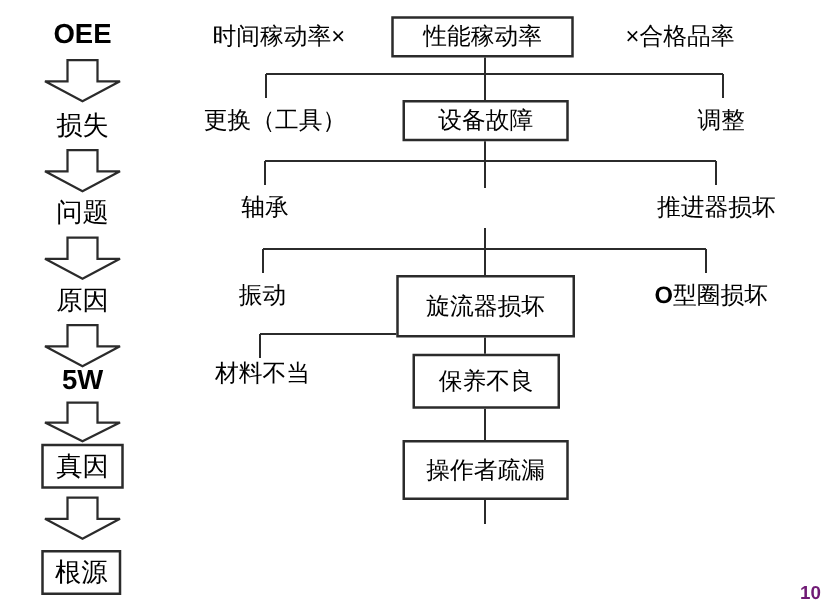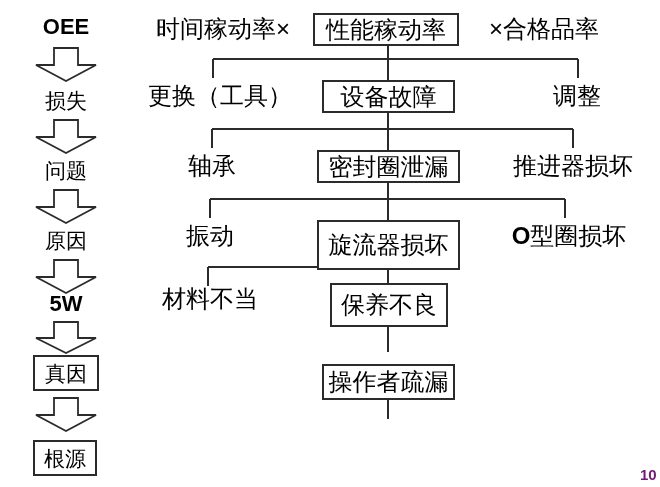--- a/index.html
+++ b/index.html
@@ -28,21 +28,21 @@
     height: 487px;
     pointer-events: none;
   }
   .node {
     position: absolute;
     display: flex;
     align-items: center;
     justify-content: center;
     white-space: nowrap;
     line-height: 1;
-    font-size: 24px;
+    font-size: 19px;
     letter-spacing: 0px;
   }
   .node.boxed {
     border: 2px solid #2b2b2b;
     background: #ffffff;
     box-sizing: border-box;
   }
   .node.plain {
     background: transparent;
   }
@@ -160,34 +160,33 @@
   <div class="node plain" style="left:470px; top:13px; width:148px; height:32px;">×合格品率</div>
 
   <div class="node plain" style="left:136px; top:80px; width:168px; height:32px;">更换（工具）</div>
 
   <div class="node boxed" style="left:322px; top:80px; width:133px; height:33px;">设备故障</div>
 
   <div class="node plain" style="left:529px; top:80px; width:96px; height:32px;">调整</div>
 
   <div class="node plain" style="left:158px; top:150px; width:108px; height:32px;">轴承</div>
 
-  <div class="node boxed" style="left:317px; top:150px; width:143px; height:33px;">密封圈泄漏</div>
 
   <div class="node plain" style="left:500px; top:150px; width:146px; height:32px;">推进器损坏</div>
 
   <div class="node plain" style="left:156px; top:220px; width:108px; height:32px;">振动</div>
 
   <div class="node boxed" style="left:317px; top:220px; width:143px; height:50px;">旋流器损坏</div>
 
   <div class="node plain" style="left:496px; top:220px; width:146px; height:32px;">
     <span><span class="bold-o">O</span>型圈损坏</span>
   </div>
 
   <div class="node plain" style="left:140px; top:283px; width:140px; height:32px;">材料不当</div>
 
   <div class="node boxed" style="left:330px; top:283px; width:118px; height:44px;">保养不良</div>
 
-  <div class="node boxed" style="left:322px; top:364px; width:133px; height:36px;">操作者疏漏</div>
+  <div class="node boxed" style="left:322px; top:352px; width:133px; height:48px;">操作者疏漏</div>
 
 
   <div class="footer-num" style="left:640px; top:466px;">10</div>
 
 </div>
 
 </body></html>

